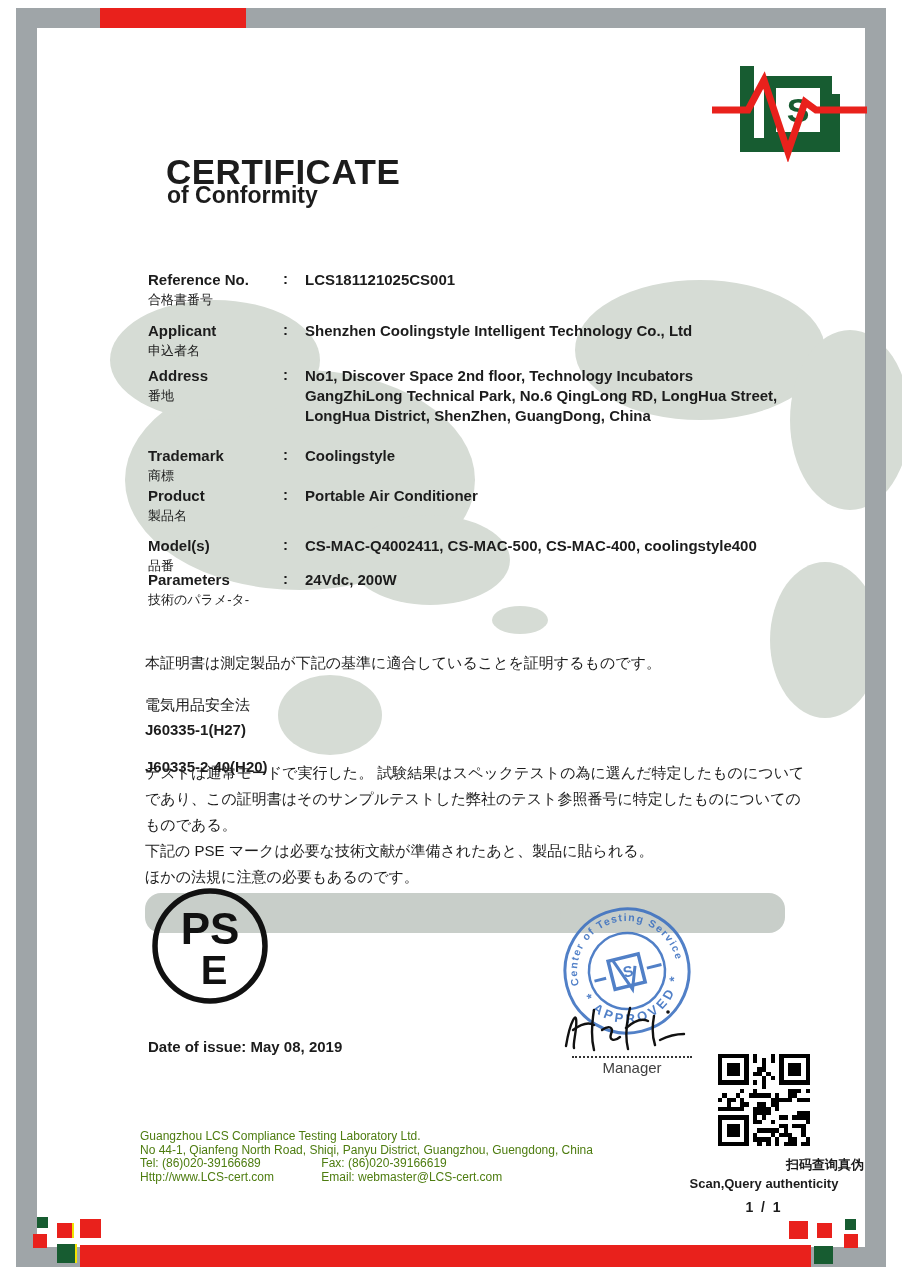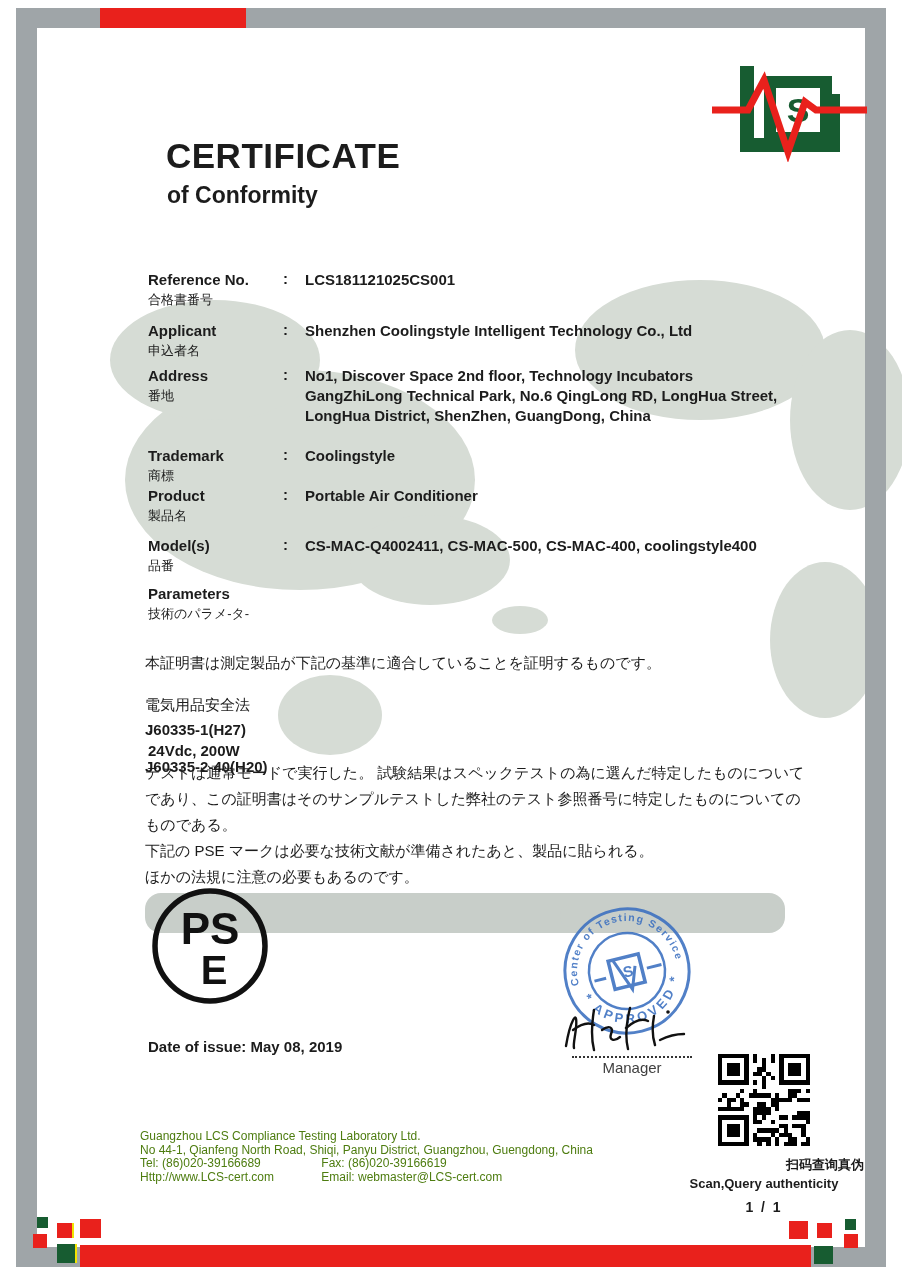--- a/index.html
+++ b/index.html
@@ -17,21 +17,21 @@
   #frame-right{left:865px;top:8px;width:21px;height:1259px;}
   #frame-bottom{left:16px;top:1247px;width:870px;height:20px;}
   
   .deco{position:absolute;}
   .deco.red{background:var(--c-red);}
   .deco.green{background:var(--c-green);}
   .deco.yedge{box-shadow:2px 0 0 0 var(--c-yellow);}
   #bar-top{left:100px;top:8px;width:146px;height:20px;}
   #bar-bottom{left:80px;top:1245px;width:731px;height:22px;}
   
-  #title-1{left:166px;top:136px;font-size:35px;font-weight:bold;letter-spacing:.5px;}
+  #title-1{left:166px;top:152px;font-size:35px;font-weight:bold;letter-spacing:.5px;}
   #title-2{left:167px;top:182px;font-size:23px;font-weight:bold;}
   
   #fields{left:148px;top:270px;width:650px;height:400px;}
   .frow{position:absolute;left:0;width:650px;display:flex;}
   .flab{width:135px;flex:0 0 135px;}
   .flab .en{font-size:15px;font-weight:bold;line-height:19px;}
   .flab .jp{font-size:13px;line-height:18px;margin-top:2px;}
   .fcol{width:22px;flex:0 0 22px;font-size:15px;font-weight:bold;}
   .fval{flex:1;font-size:15px;font-weight:bold;line-height:20px;white-space:pre-line;}
   
@@ -157,21 +157,21 @@
       <div class="fval">Portable Air Conditioner</div>
     </div>
     <div class="frow" style="top: 266px;">
       <div class="flab">
         <div class="en">Model(s)</div>
         <div class="jp">品番</div>
       </div>
       <div class="fcol">:</div>
       <div class="fval">CS-MAC-Q4002411, CS-MAC-500, CS-MAC-400, coolingstyle400</div>
     </div>
-    <div class="frow" style="top: 314px; flex-direction: column;">
+    <div class="frow" style="top: 300px;">
       <div class="flab">
         <div class="en">Parameters</div>
         <div class="jp">技術のパラメ-タ-</div>
       </div>
       <div class="fcol">:</div>
       <div class="fval">24Vdc, 200W</div>
     </div>
   </div>
 
 <div id="standards" class="abs layer1">

